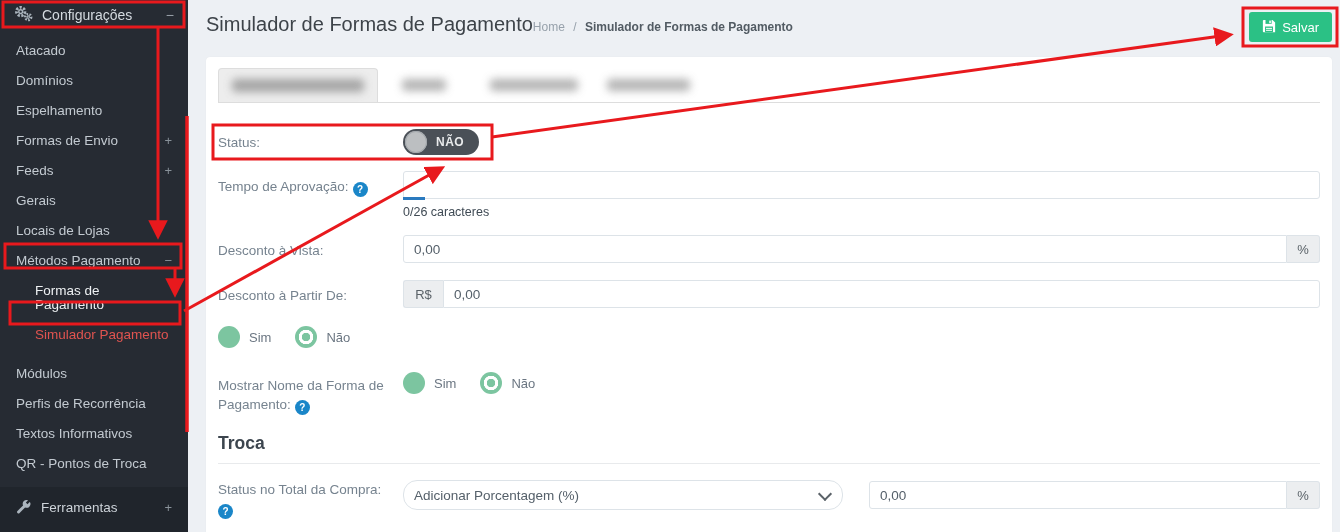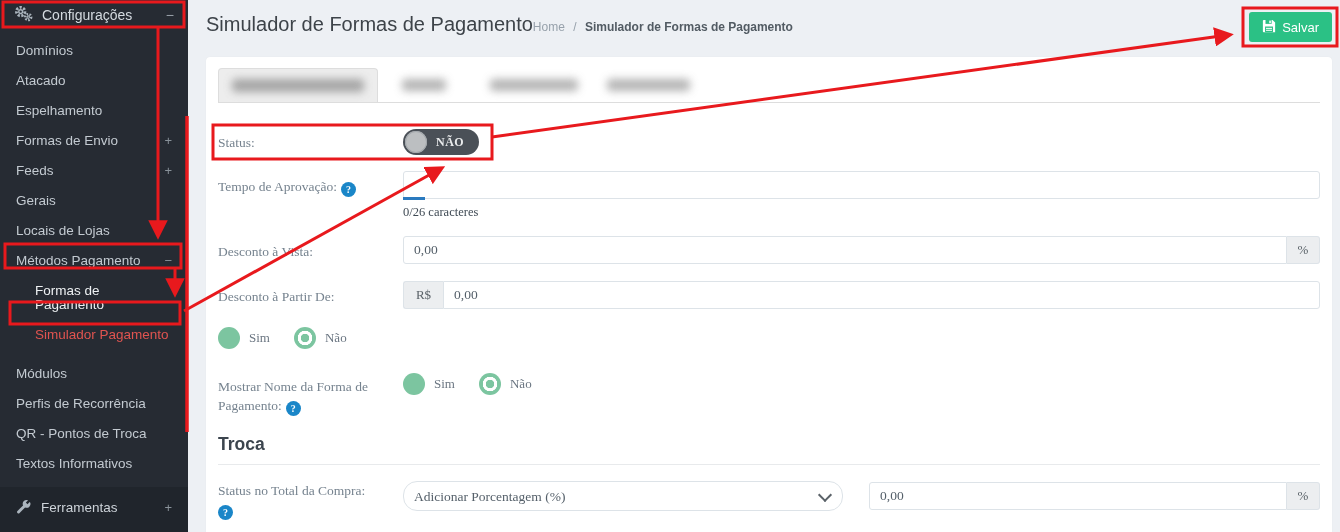--- a/index.html
+++ b/index.html
@@ -43,21 +43,21 @@
   .tab-active{width:160px;height:34px;background:#ededed;border:1px solid #ddd;border-bottom:none;border-radius:4px 4px 0 0;
     display:flex;align-items:center;justify-content:center;}
   .blob{background:#9b9b9b;border-radius:4px;filter:blur(4px);opacity:.75;}
   .tab-active .blob{width:132px;height:13px;background:#8d8d8d;}
   .tab-blob{height:12px;margin-bottom:11px;}
   .b2{width:44px;margin-left:24px;}
   .b3{width:88px;margin-left:44px;}
   .b4{width:83px;margin-left:29px;}
 
   
-  .form-row{display:flex;align-items:flex-start;font-family:Liberation Serif, serif;}
+  .form-row{display:flex;align-items:flex-start;}
   .f-label{flex:0 0 185px;font-size:13.5px;color:#76838f;padding-top:6px;line-height:19px;}
   .f-control{flex:1;display:flex;align-items:center;}
   .help{display:inline-flex;width:15px;height:15px;border-radius:50%;background:var(--help-blue);color:#fff;
     font-size:10px;font-weight:bold;align-items:center;justify-content:center;vertical-align:-2px;margin-left:4px;cursor:pointer;}
   input[type=text]{height:28px;border:1px solid #dde3e8;border-radius:3px;padding:0 10px;font-size:13.5px;
     color:#55606a;font-family:inherit;width:100%;outline:none;background:#fff;}
   .input-group{display:flex;width:100%;}
   .input-group input{border-radius:3px 0 0 3px;}
   .addon{flex:0 0 auto;display:flex;align-items:center;justify-content:center;background:#eceef0;
     border:1px solid #dde3e8;font-size:13px;color:#5a6268;}
@@ -117,25 +117,25 @@
           <circle cx="15" cy="12.8" r="3.2" stroke-width="2.5" stroke-dasharray="1.8 1.4"></circle>
           <circle cx="15" cy="12.8" r="1.3" stroke-width="1.2"></circle>
         </g>
       </svg>
     </span>
     <span>Configurações</span>
     <span class="badge">−</span>
   </div>
   <ul class="side-menu">
     <li class="side-item">
+        <span>Atacado</span>
+        <span class="badge"></span>
+      </li>
+    <li class="side-item">
         <span>Domínios</span>
-        <span class="badge"></span>
-      </li>
-    <li class="side-item">
-        <span>Atacado</span>
         <span class="badge"></span>
       </li>
     <li class="side-item">
         <span>Espelhamento</span>
         <span class="badge"></span>
       </li>
     <li class="side-item">
         <span>Formas de Envio</span>
         <span class="badge">+</span>
       </li>
@@ -163,25 +163,25 @@
       </li>
     <li class="side-item">
         <span>Módulos</span>
         <span class="badge"></span>
       </li>
     <li class="side-item">
         <span>Perfis de Recorrência</span>
         <span class="badge"></span>
       </li>
     <li class="side-item">
+        <span>Textos Informativos</span>
+        <span class="badge"></span>
+      </li>
+    <li class="side-item">
         <span>QR - Pontos de Troca</span>
-        <span class="badge"></span>
-      </li>
-    <li class="side-item">
-        <span>Textos Informativos</span>
         <span class="badge"></span>
       </li>
     <li class="side-item">
         <span>Troca/Devoluções</span>
         <span class="badge">+</span>
       </li>
   </ul>
   <div class="side-footer">
     <div class="side-item">
       <span>

